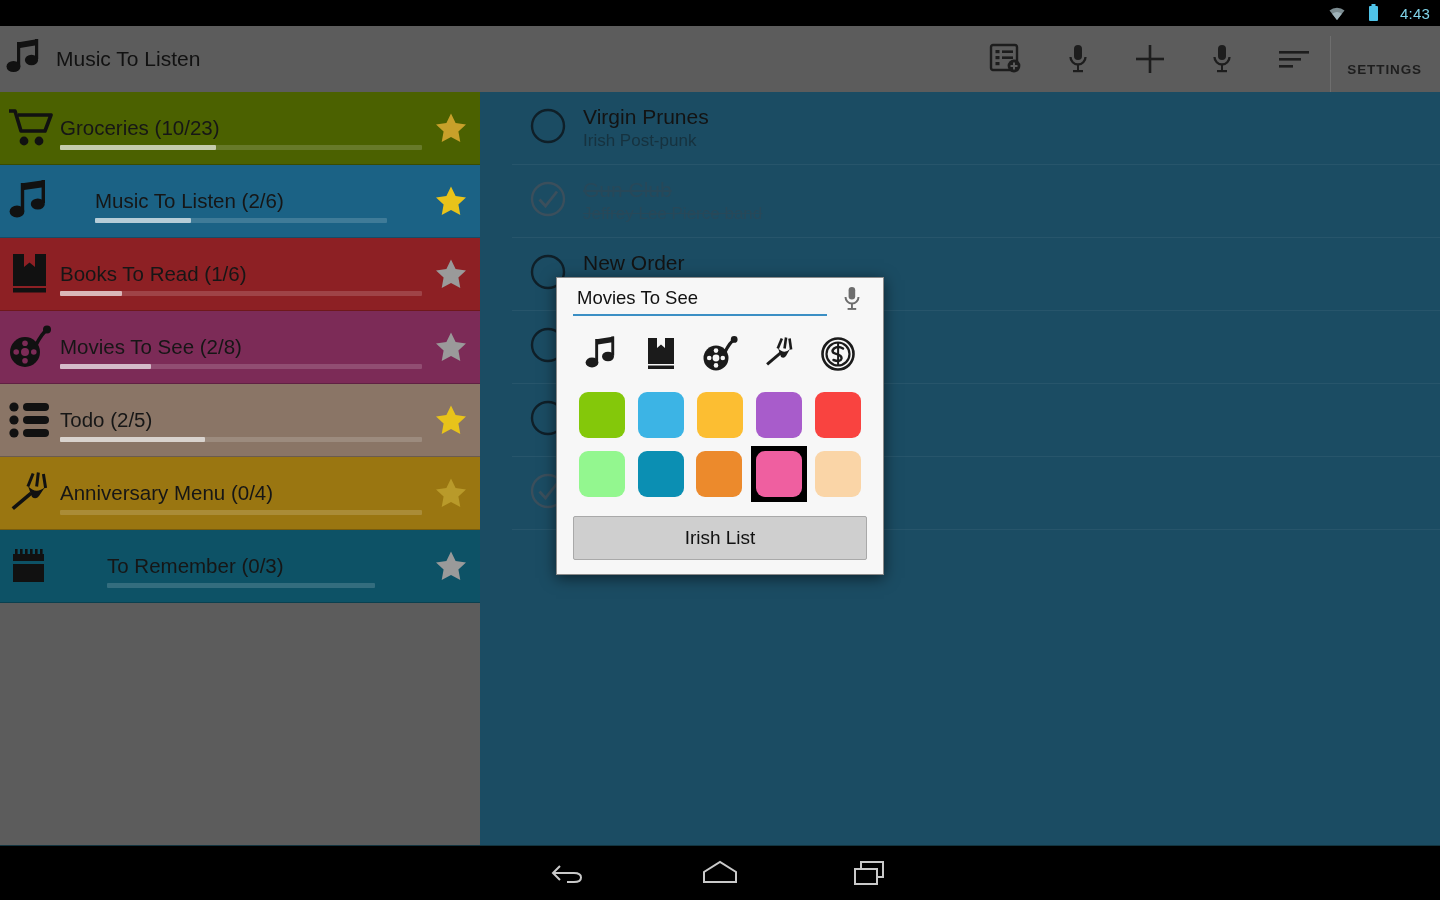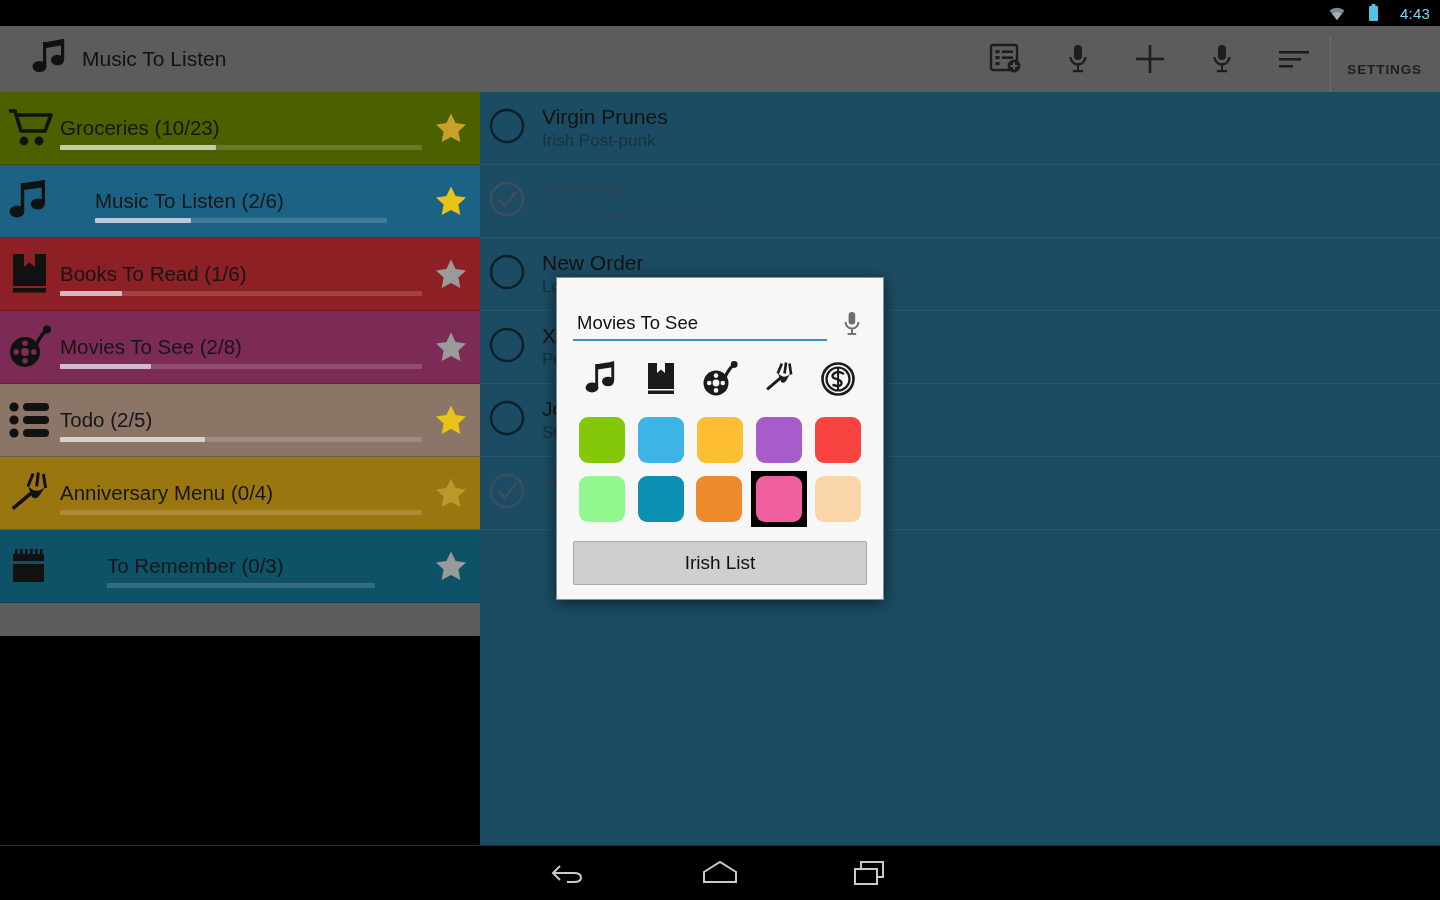--- a/index.html
+++ b/index.html
@@ -15,36 +15,36 @@
     padding-right:10px; gap:21px;
   }
   .statusbar .sb-time{ color:#7fd3e8; font-size:15px; letter-spacing:.2px; }
   .sb-icon{ display:flex; align-items:center; }
 
   
   .actionbar{
     position:absolute; left:0; top:26px; width:1440px; height:66px;
     background:#5c5c5c; display:flex; align-items:center;
   }
-  .ab-left{ display:flex; align-items:center; gap:12px; padding-left:32px; flex:1; }
+  .ab-left{ display:flex; align-items:center; gap:12px; padding-left:6px; flex:1; }
   .ab-title{ color:#111; font-size:21px; }
   .ab-right{ display:flex; align-items:center; height:66px; }
   .ab-btn{
     width:72px; height:66px; display:flex; align-items:center; justify-content:center;
   }
   .ab-settings{
     height:66px; display:flex; align-items:center; padding:0 18px 0 16px;
     color:#1e1e1e; font-size:13.5px; font-weight:bold; letter-spacing:.9px;
     border-left:1px solid #6e6e6e;
     margin-top:20px;
   }
 
   
   .sidebar{
-    position:absolute; left:0; top:92px; width:480px; height:544px;
+    position:absolute; left:0; top:92px; width:480px; height:753px;
     background:#5c5c5c; overflow:hidden;
   }
   .list-row{
     position:relative; height:73px; padding:0 0 0 0;
     display:flex; align-items:center; border-bottom:1px solid rgba(0,0,0,.22);
   }
   .lr-icon{ width:60px; display:flex; align-items:center; justify-content:center; flex:0 0 60px; }
   .lr-body{ flex:1; position:relative; height:100%; display:flex; flex-direction:column; justify-content:center; padding-right:8px;}
   .lr-title{ font-size:20.5px; color:#161616; white-space:nowrap; }
   .lr-bar{
@@ -54,36 +54,37 @@
   .lr-bar i{ display:block; height:100%; background:rgba(255,255,255,.62); border-radius:1px; }
   .lr-star{ width:58px; display:flex; align-items:center; justify-content:center; flex:0 0 58px; }
 
   
   .main{
     position:absolute; left:480px; top:92px; width:960px; height:753px;
     background:#1b4c63;
   }
   .task{
     display:flex; align-items:flex-start; gap:14px;
-    padding:13px 16px 13px 8px; min-height:64px;
+    padding:13px 16px 13px 17px; min-height:64px;
     border-bottom:1px solid rgba(255,255,255,.055);
+    margin-left:32px;
   }
   .task .chk{ flex:0 0 40px; padding-top:2px; }
   .task .txt{ display:flex; flex-direction:column; gap:2px; }
   .task .t1{ font-size:21px; color:#131313; white-space:nowrap;}
   .task .t2{ font-size:17px; color:#16323f; white-space:nowrap;}
   .task.done .t1,.task.done .t2{ color:#2f4654; text-decoration:line-through; opacity:.62; }
 
   
   .scrim{ position:absolute; left:480px; top:92px; width:960px; height:753px; }
   .dialog{
     position:absolute; left:556px; top:277px; width:328px;
     background:#f7f7f7; border:1px solid #8b8b8b;
     box-shadow:0 3px 14px rgba(0,0,0,.55);
-    padding:29px 16px 14px;
+    padding:4px 16px 14px;
   }
   .dlg-top{ display:flex; align-items:flex-end; gap:10px; }
   .dlg-input{
     flex:1; border:none; background:transparent; outline:none;
     font-family:"Liberation Sans", sans-serif; font-size:18.5px; color:#111;
     padding:2px 2px 5px 4px; border-bottom:2px solid #3b8fc4;
   }
   .dlg-mic{ width:30px; height:34px; display:flex; align-items:center; justify-content:center; }
   .dlg-icons{ display:flex; margin-top:14px; }
   .dlg-icon{

